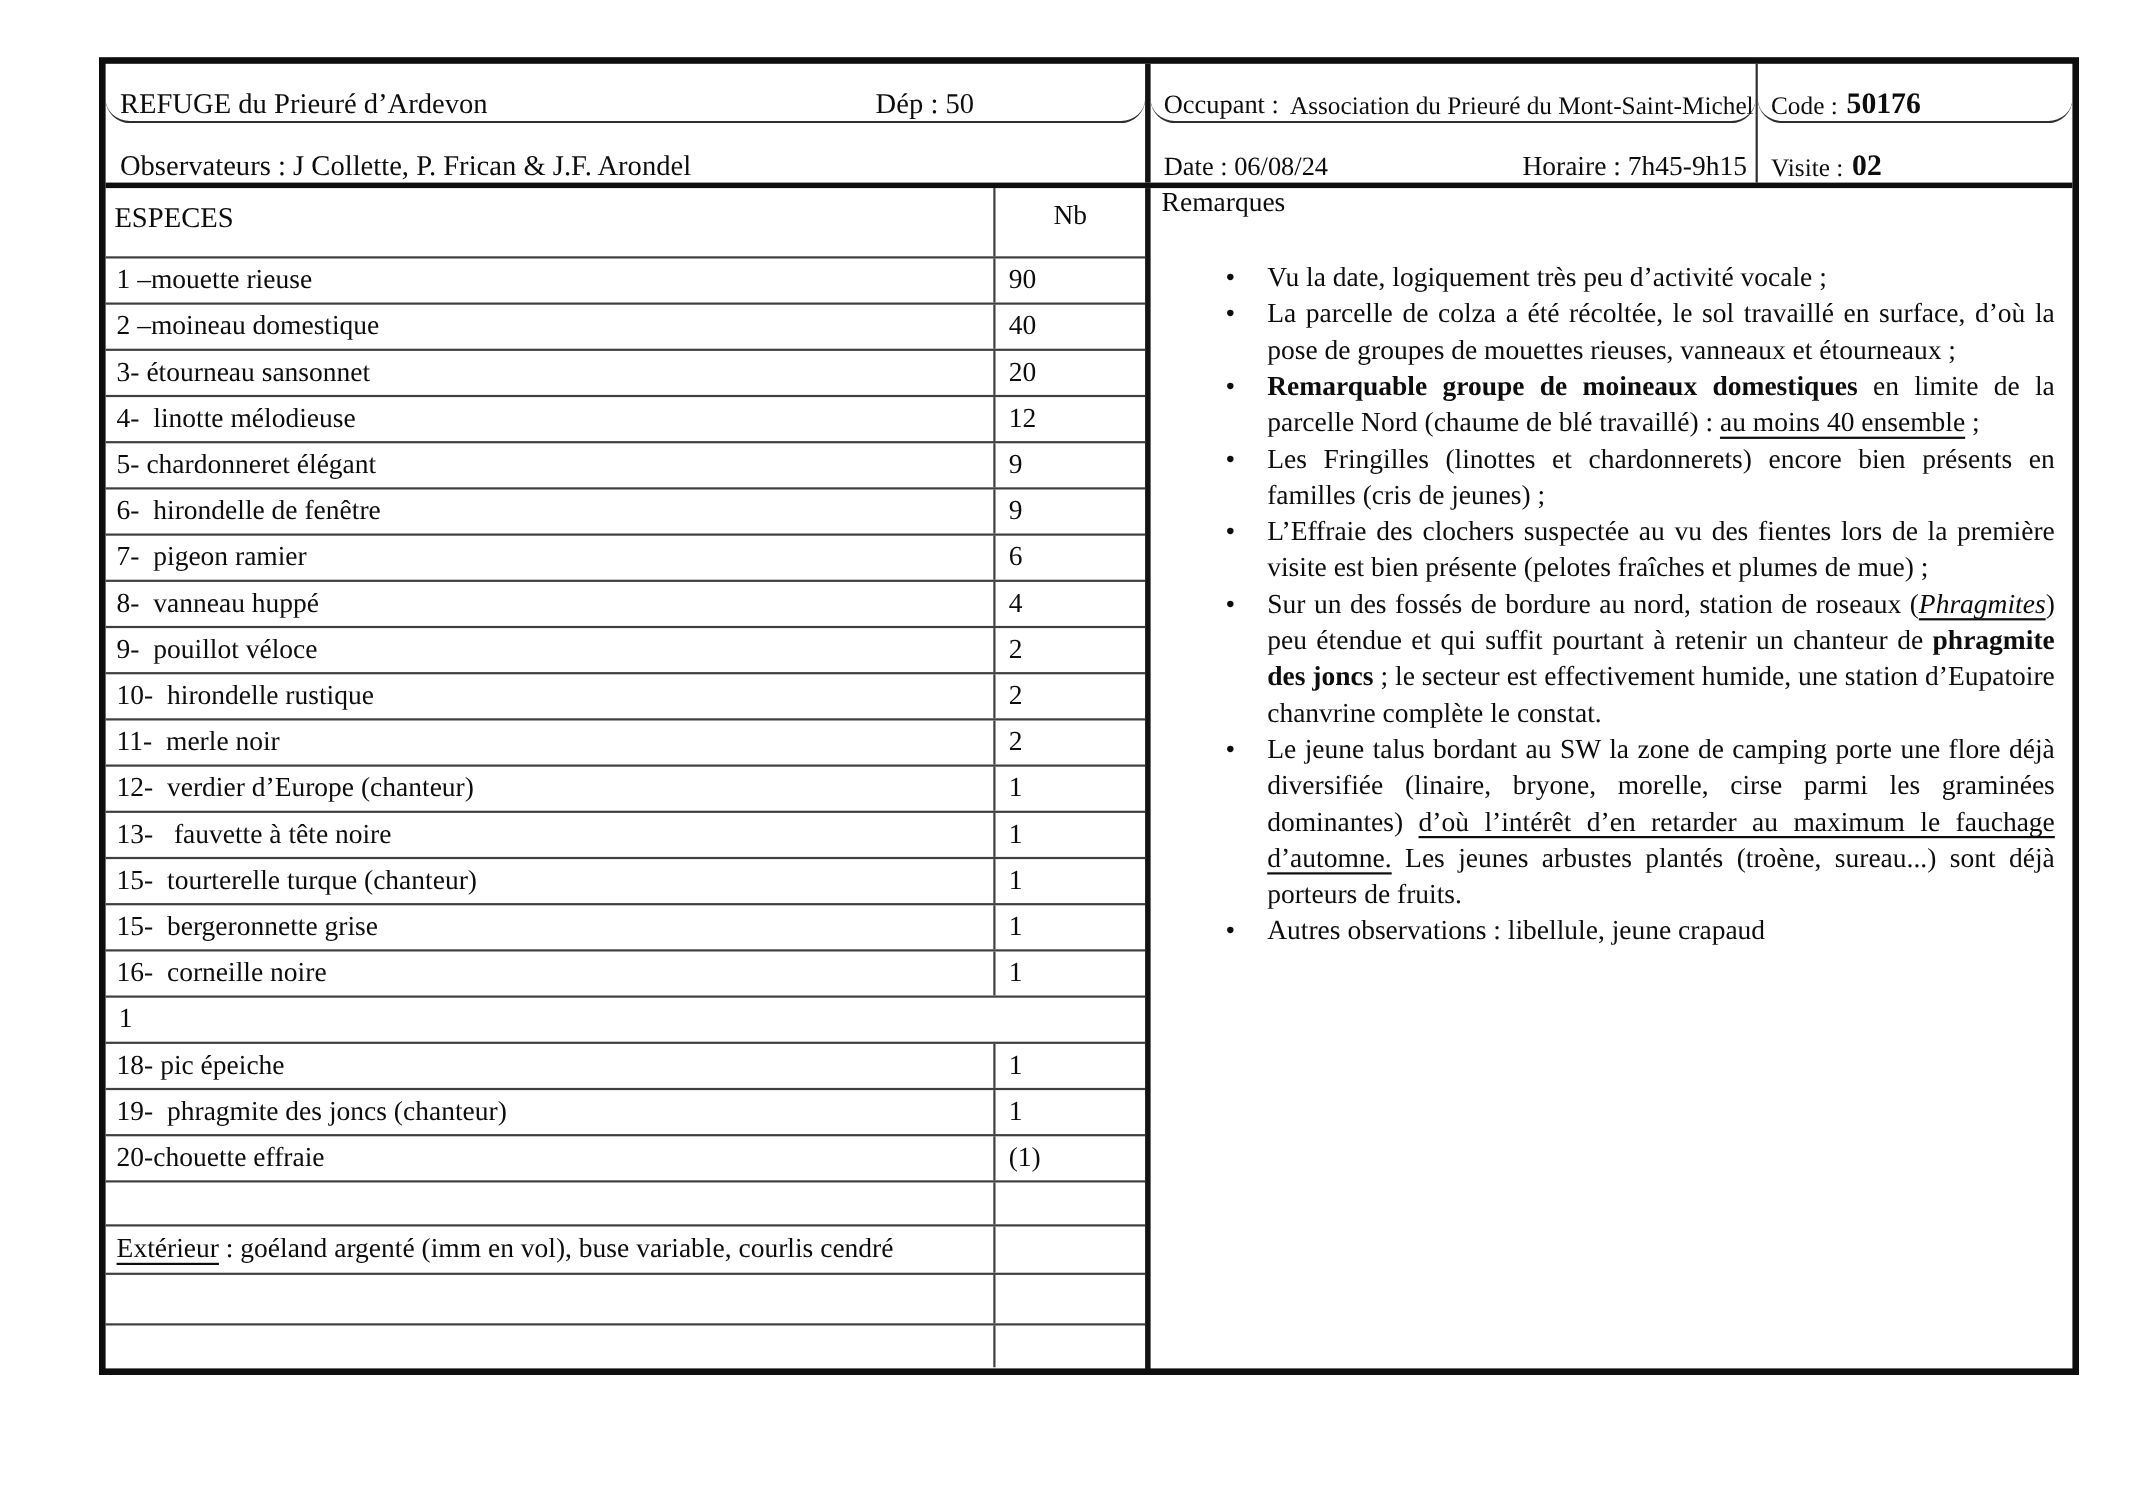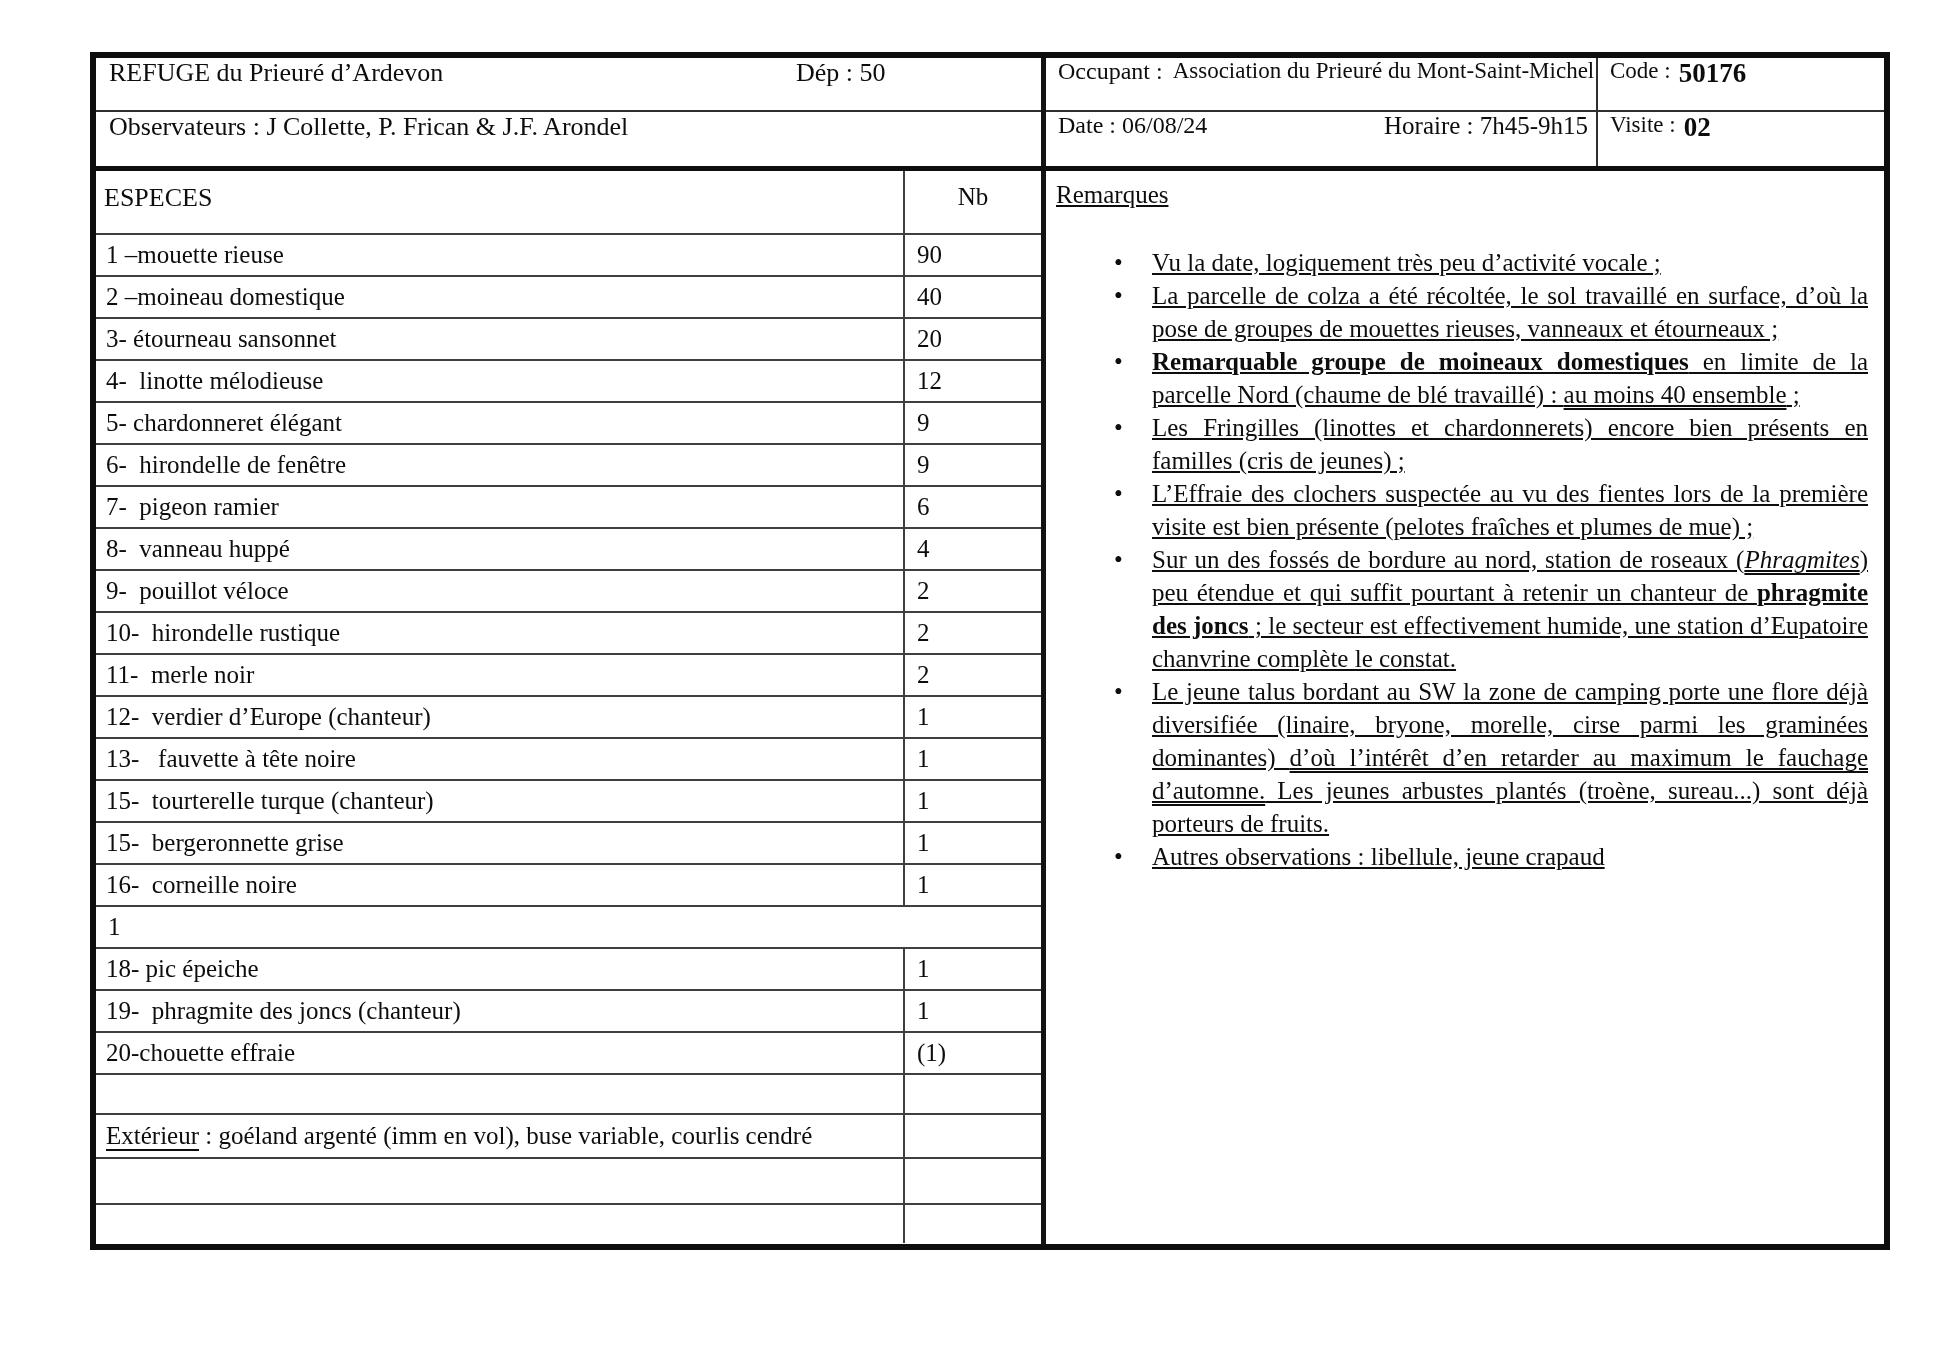--- a/index.html
+++ b/index.html
@@ -13,21 +13,21 @@
   .doc {
     position: absolute;
     left: 90px; top: 52px;
     width: 1800px; height: 1198px;
     border: 6px solid #0e0e0e;
     background: #fff;
   }
   
   .header { height: 113px; border-bottom: 5px solid #0e0e0e; display: flex; }
   .header-left { width: 950px; border-right: 5px solid #131313; }
-  .hrow { height: 54px; display: flex; align-items: flex-start; padding-left: 13px; position: relative; }
+  .hrow { height: 54px; display: flex; align-items: flex-end; padding-left: 13px; position: relative; border-radius: 22px; }
   .hrow.first { border-bottom: 2px solid #2e2e2e; }
   .refuge-title { font-size: 26px; }
   .dep { position: absolute; left: 700px; font-size: 26px; }
   .observers { font-size: 26px; }
   .header-right { flex: 1; display: flex; }
   .hr-main { width: 552px; border-right: 2px solid #2e2e2e; }
   .hr-main .hrow { padding-left: 12px; }
   .occupant-label, .date-label { font-size: 24px; }
   .occupant-value { font-size: 23px; padding-left: 10px; }
   .horaire { position: absolute; left: 338px; font-size: 25px; }
@@ -42,21 +42,21 @@
   .t-head .c-nb { flex: 1; padding-top: 12px; text-align: center; font-size: 25px; }
   .srow { height: 42px; border-bottom: 2px solid #3f3f3f; display: flex; }
   .srow.last { border-bottom: none; }
   .srow .name {
     width: 809px; border-right: 2px solid #3f3f3f;
     display: flex; align-items: center; padding-left: 10px;
     font-size: 25px; white-space: pre-wrap; overflow: hidden;
   }
   .srow .nb { flex: 1; display: flex; align-items: center; padding-left: 12px; font-size: 25px; }
   
-  .remarks { flex: 1; padding: 10px 16px 0 10px; overflow: hidden; text-decoration: underline; }
+  .remarks { flex: 1; padding: 0 16px 0 10px; overflow: hidden; }
   .remarks-title { font-size: 25px; }
   ul.bullets { list-style: none; margin: 37px 0 0 50px; padding: 0; }
   li.bullet {
     position: relative; padding-left: 46px;
     text-align: justify; font-size: 25px; line-height: 33px;
   }
   li.bullet::before { content: "•"; position: absolute; left: 8px; }
   .b { font-weight: bold; }
   .u { text-decoration: underline; text-underline-offset: 5px; }
   .i { font-style: italic; }

